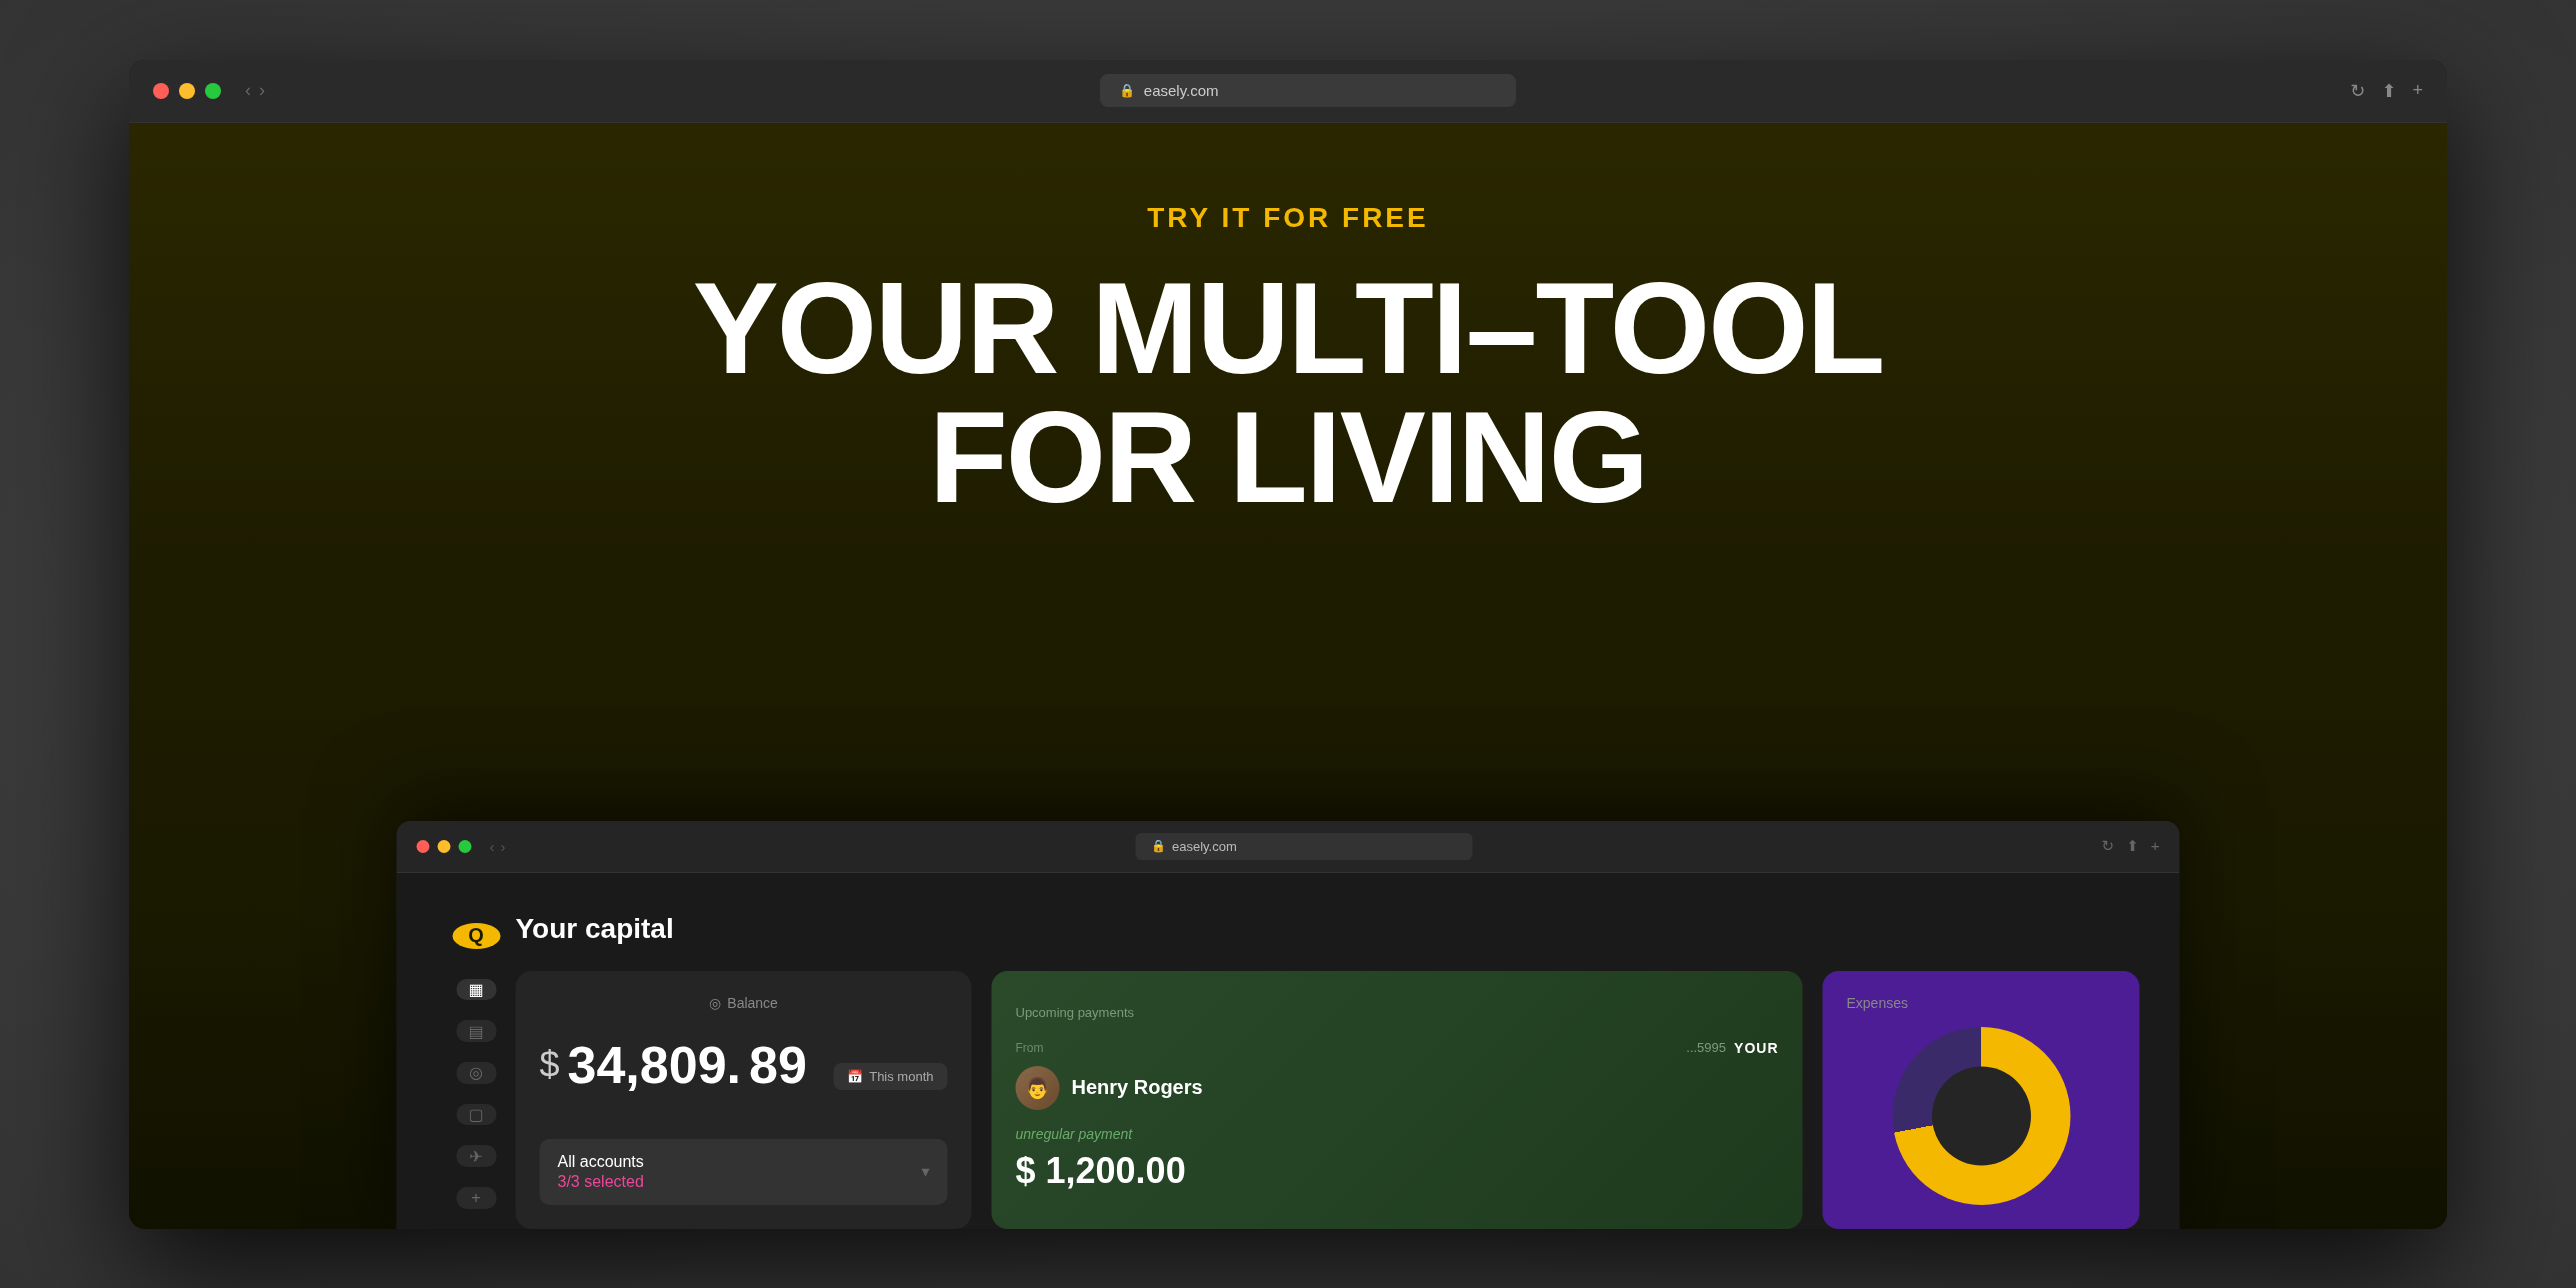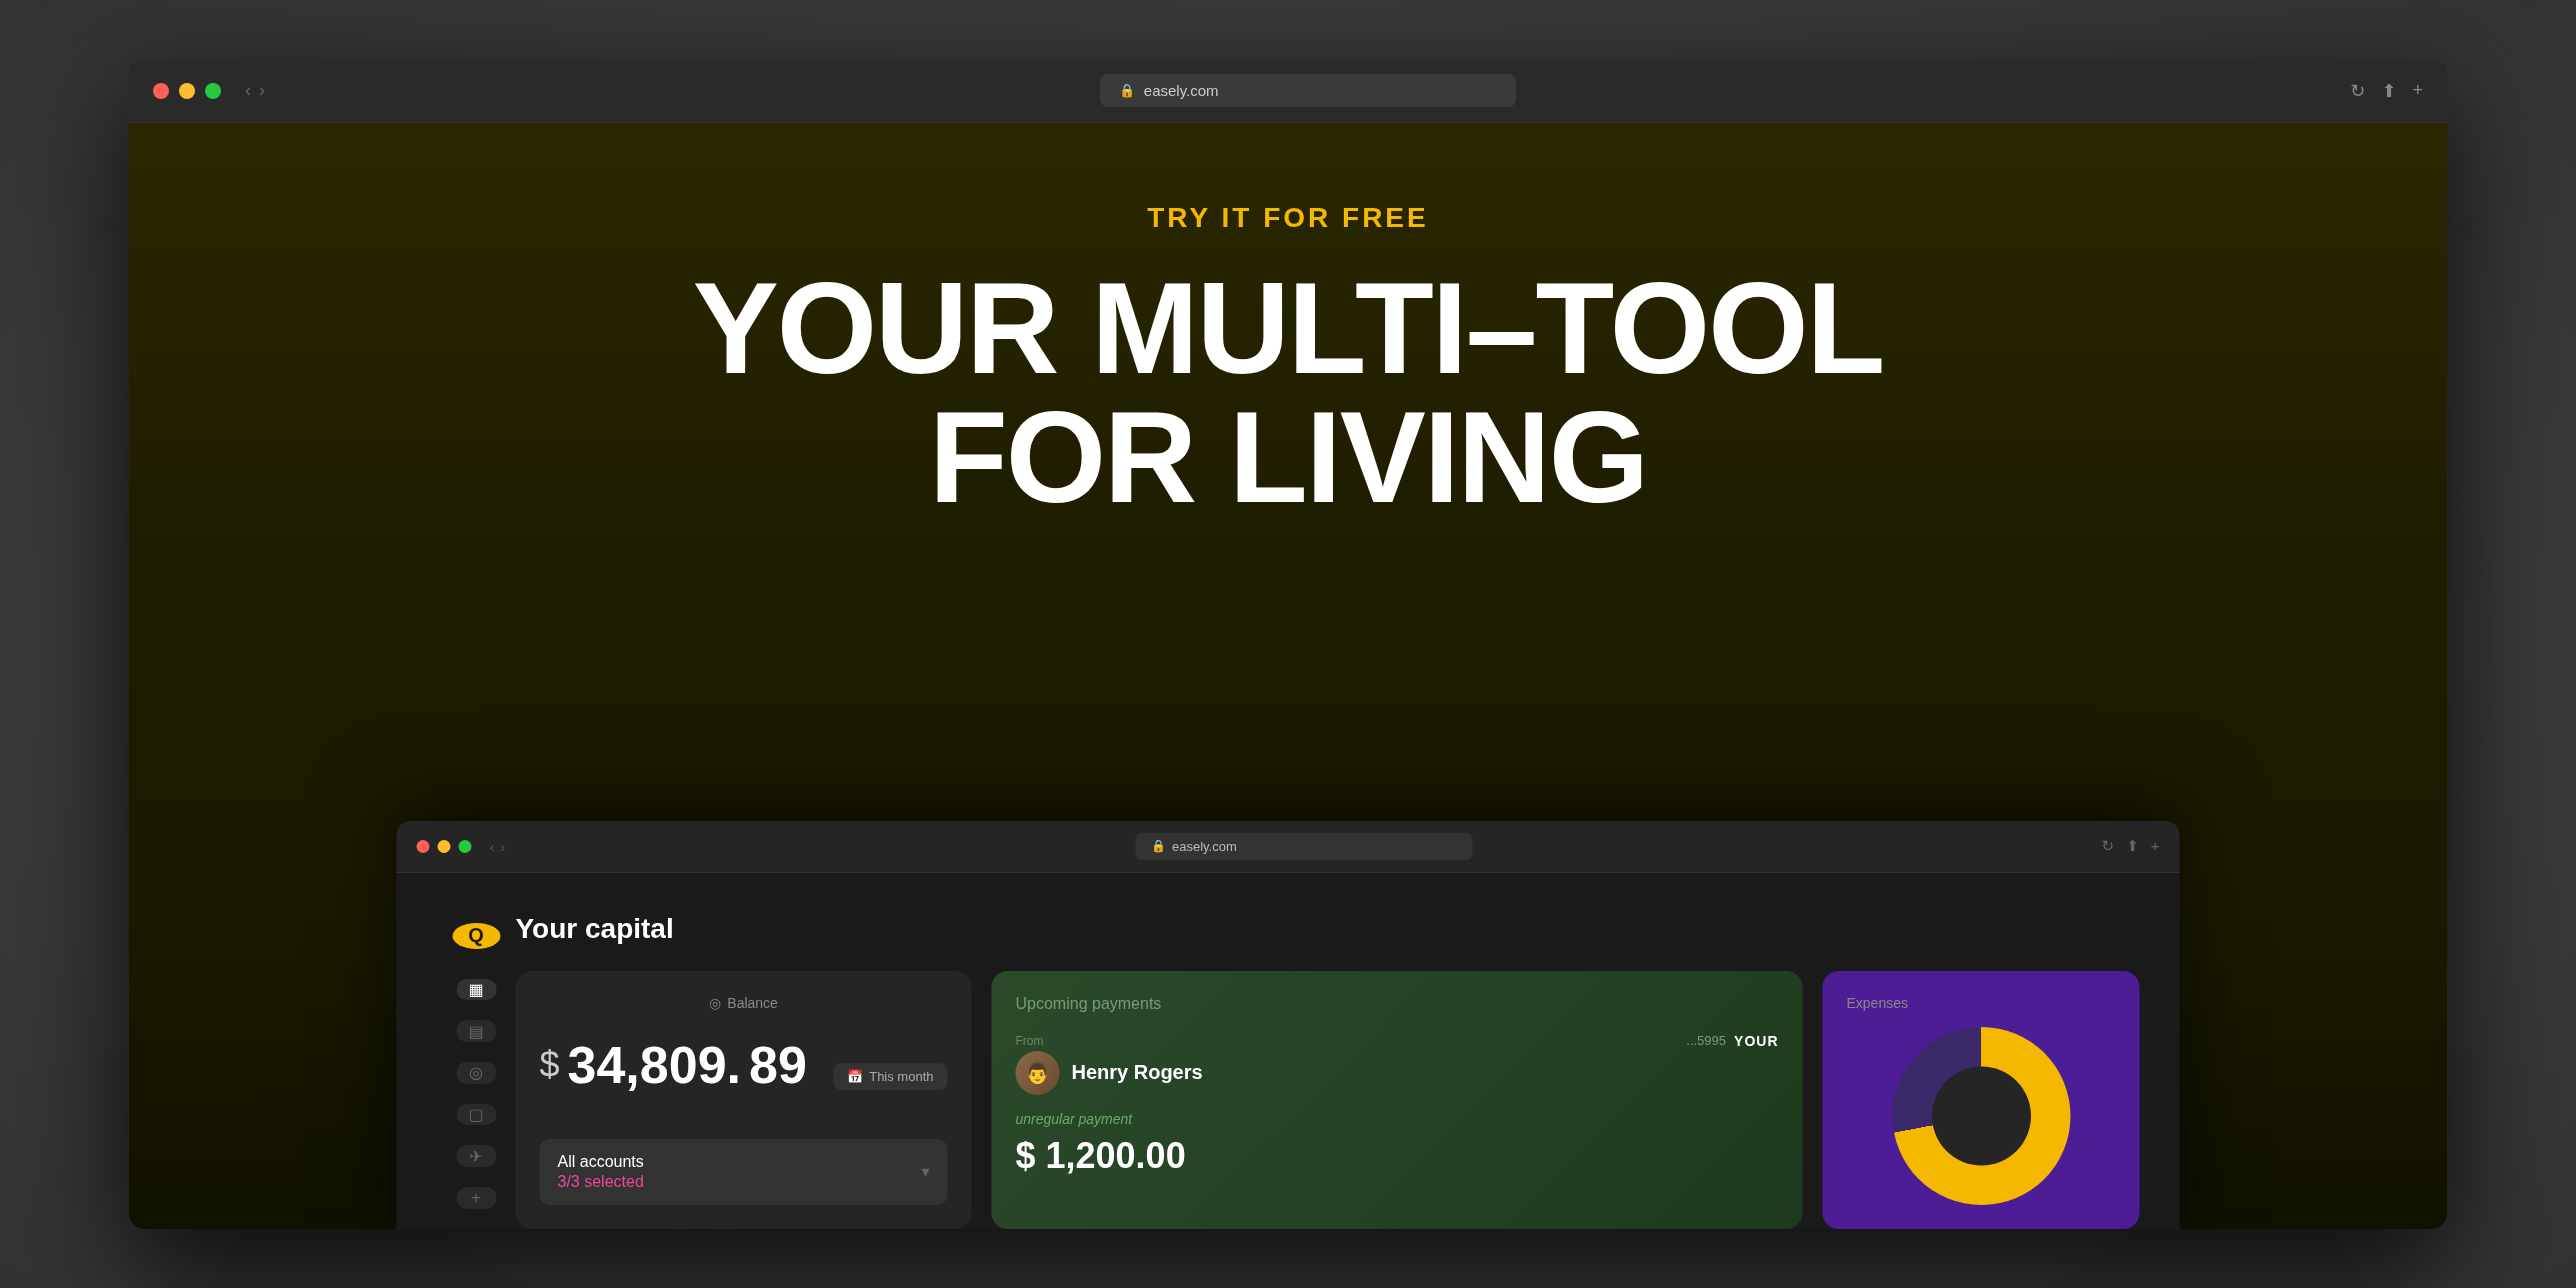--- a/index.html
+++ b/index.html
@@ -389,29 +389,30 @@
       background: linear-gradient(135deg, #2a4a2a 0%, #1e3a1e 100%);
       border-radius: 16px;
       padding: 24px;
       flex: 1;
       display: flex;
       flex-direction: column;
     }
 
     .card-upcoming-header {
       color: #7a9a7a;
-      font-size: 16px;
+      font-size: 13px;
       margin-bottom: 20px;
+      margin-top: 10px;
     }
 
     .payment-from-row {
       display: flex;
       align-items: center;
       justify-content: space-between;
-      margin-bottom: 2px;
+      margin-bottom: 10px;
     }
 
     .payment-from-label {
       color: #6a8a6a;
       font-size: 12px;
     }
 
     .payment-card-info {
       display: flex;
       align-items: center;

